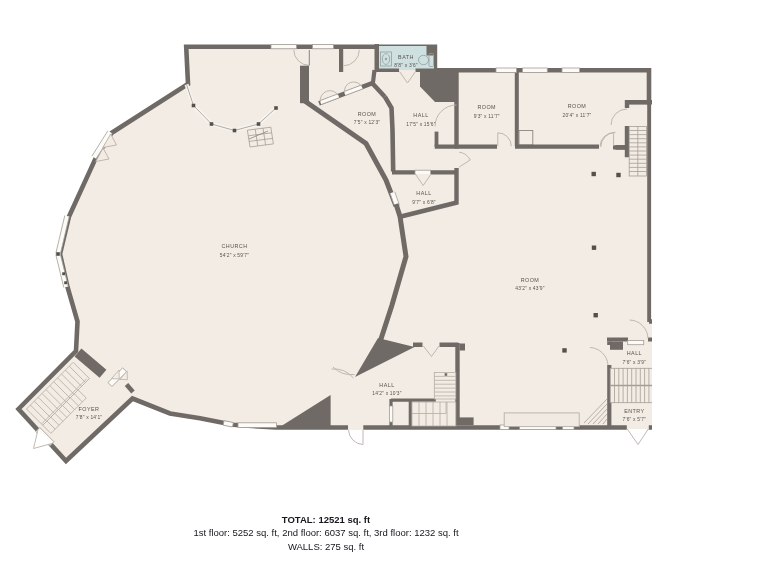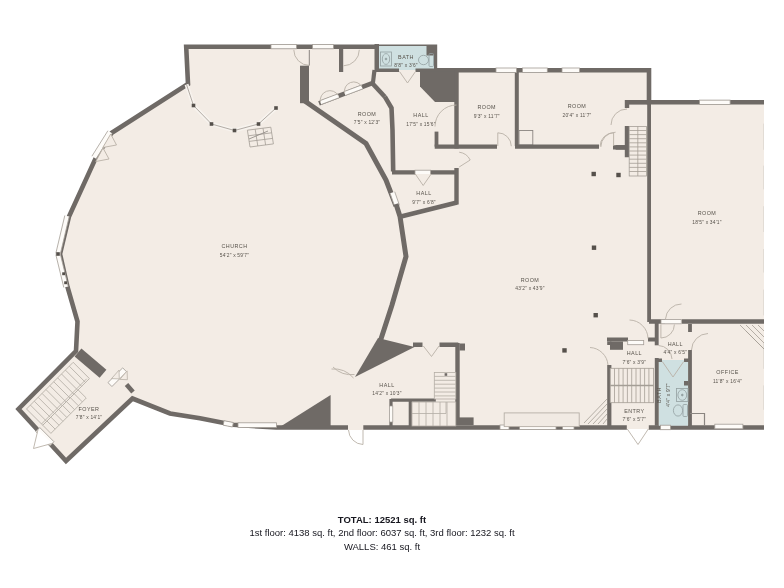--- a/index.html
+++ b/index.html
@@ -1,16 +1,16 @@
 <!DOCTYPE html>
 <html><head>
 <meta charset="utf-8">
 <style>
   html,body{margin:0;padding:0;background:#ffffff;}
-  .wrap{width:764px;height:588px;position:relative;background:#ffffff;overflow:hidden;}
+  .wrap{width:652px;height:588px;position:relative;background:#ffffff;overflow:hidden;}
   text{font-family:"Liberation Sans",sans-serif;}
   .lbl{fill:#57524b;font-size:5.4px;letter-spacing:0.45px;text-anchor:middle;}
   .dim{fill:#57524b;font-size:4.9px;letter-spacing:0.2px;text-anchor:middle;}
   .foot{font-family:"Liberation Sans",sans-serif;color:#16161e;text-align:center;
         font-size:9.5px;line-height:13.8px;position:absolute;left:0;right:0;top:512.5px;}
 </style>
 </head>
 <body>
 <div class="wrap">
 <svg width="784" height="588" viewBox="0 0 784 588" xmlns="http://www.w3.org/2000/svg">
@@ -418,16 +418,16 @@
 <text x="634.4" y="421" class="dim">7'6" x 5'7"</text>
 
 <g transform="rotate(-90 664 395)">
   <text x="664" y="392" class="lbl">BATH</text>
   <text x="664" y="401" class="dim">4'4" x 9'7"</text>
 </g>
 </svg>
 
 <div class="foot">
   <div style="font-weight:bold">TOTAL: 12521 sq. ft</div>
-  <div>1st floor: 4138 sq. ft, 2nd floor: 6037 sq. ft, 3rd floor: 1232 sq. ft</div>
-  <div>WALLS: 461 sq. ft</div>
+  <div>1st floor: 5252 sq. ft, 2nd floor: 6037 sq. ft, 3rd floor: 1232 sq. ft</div>
+  <div>WALLS: 275 sq. ft</div>
 </div>
 </div>
 
 </body></html>

